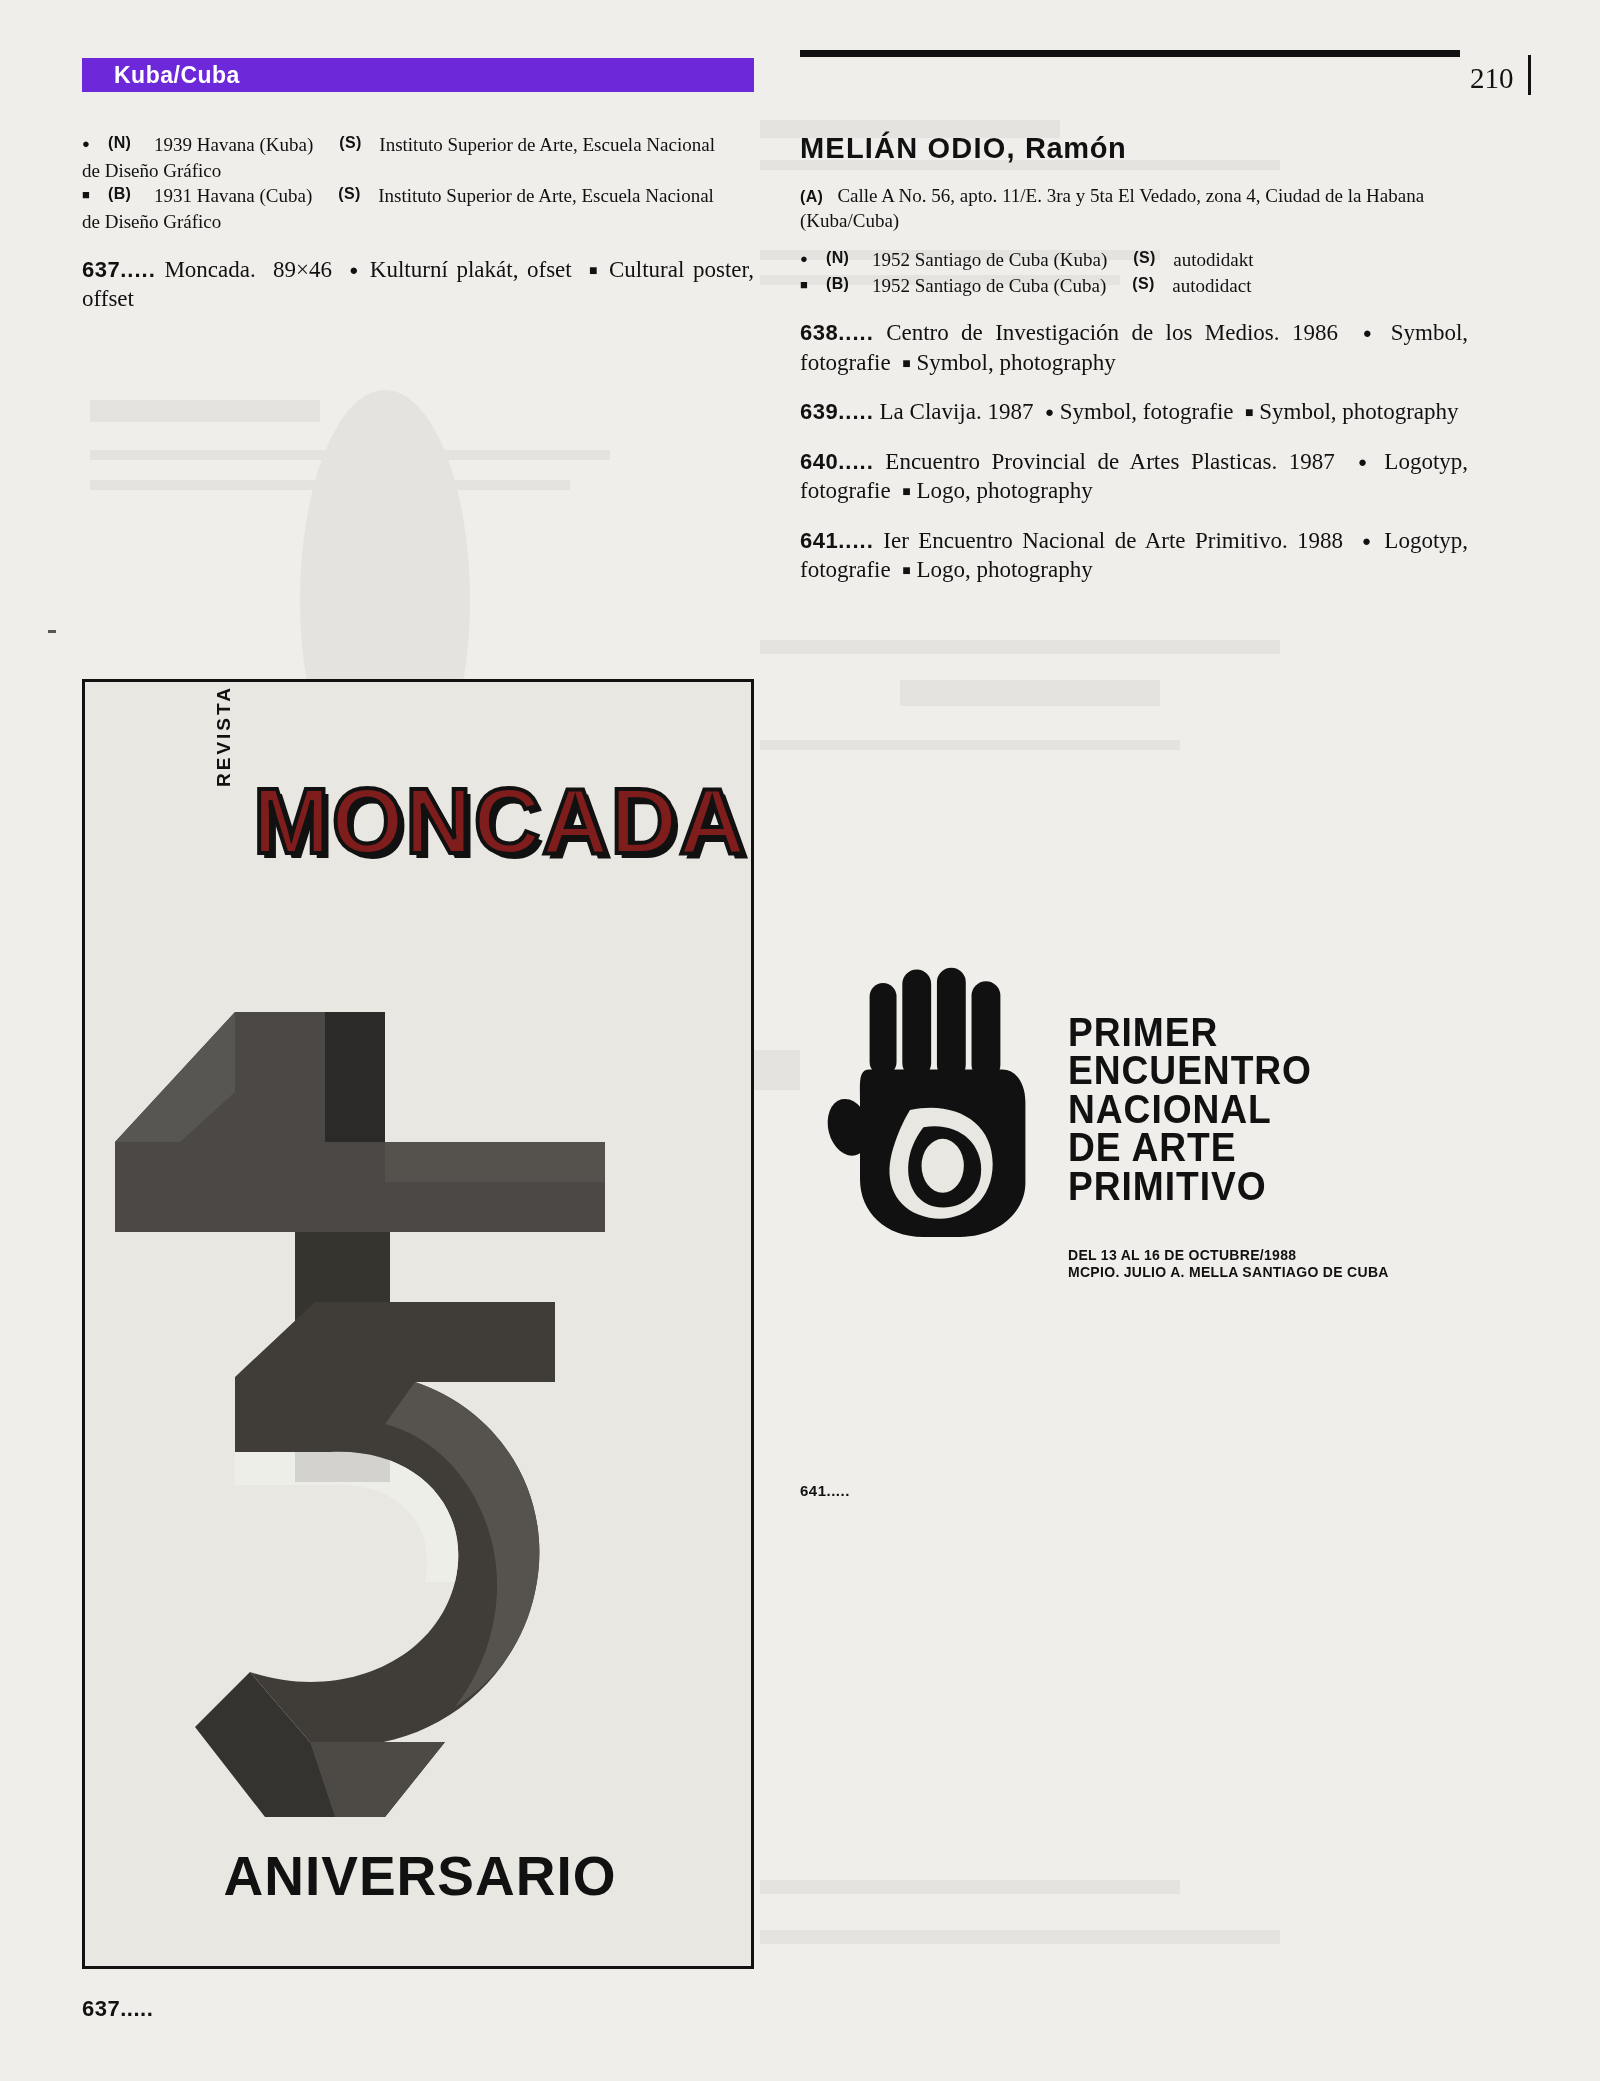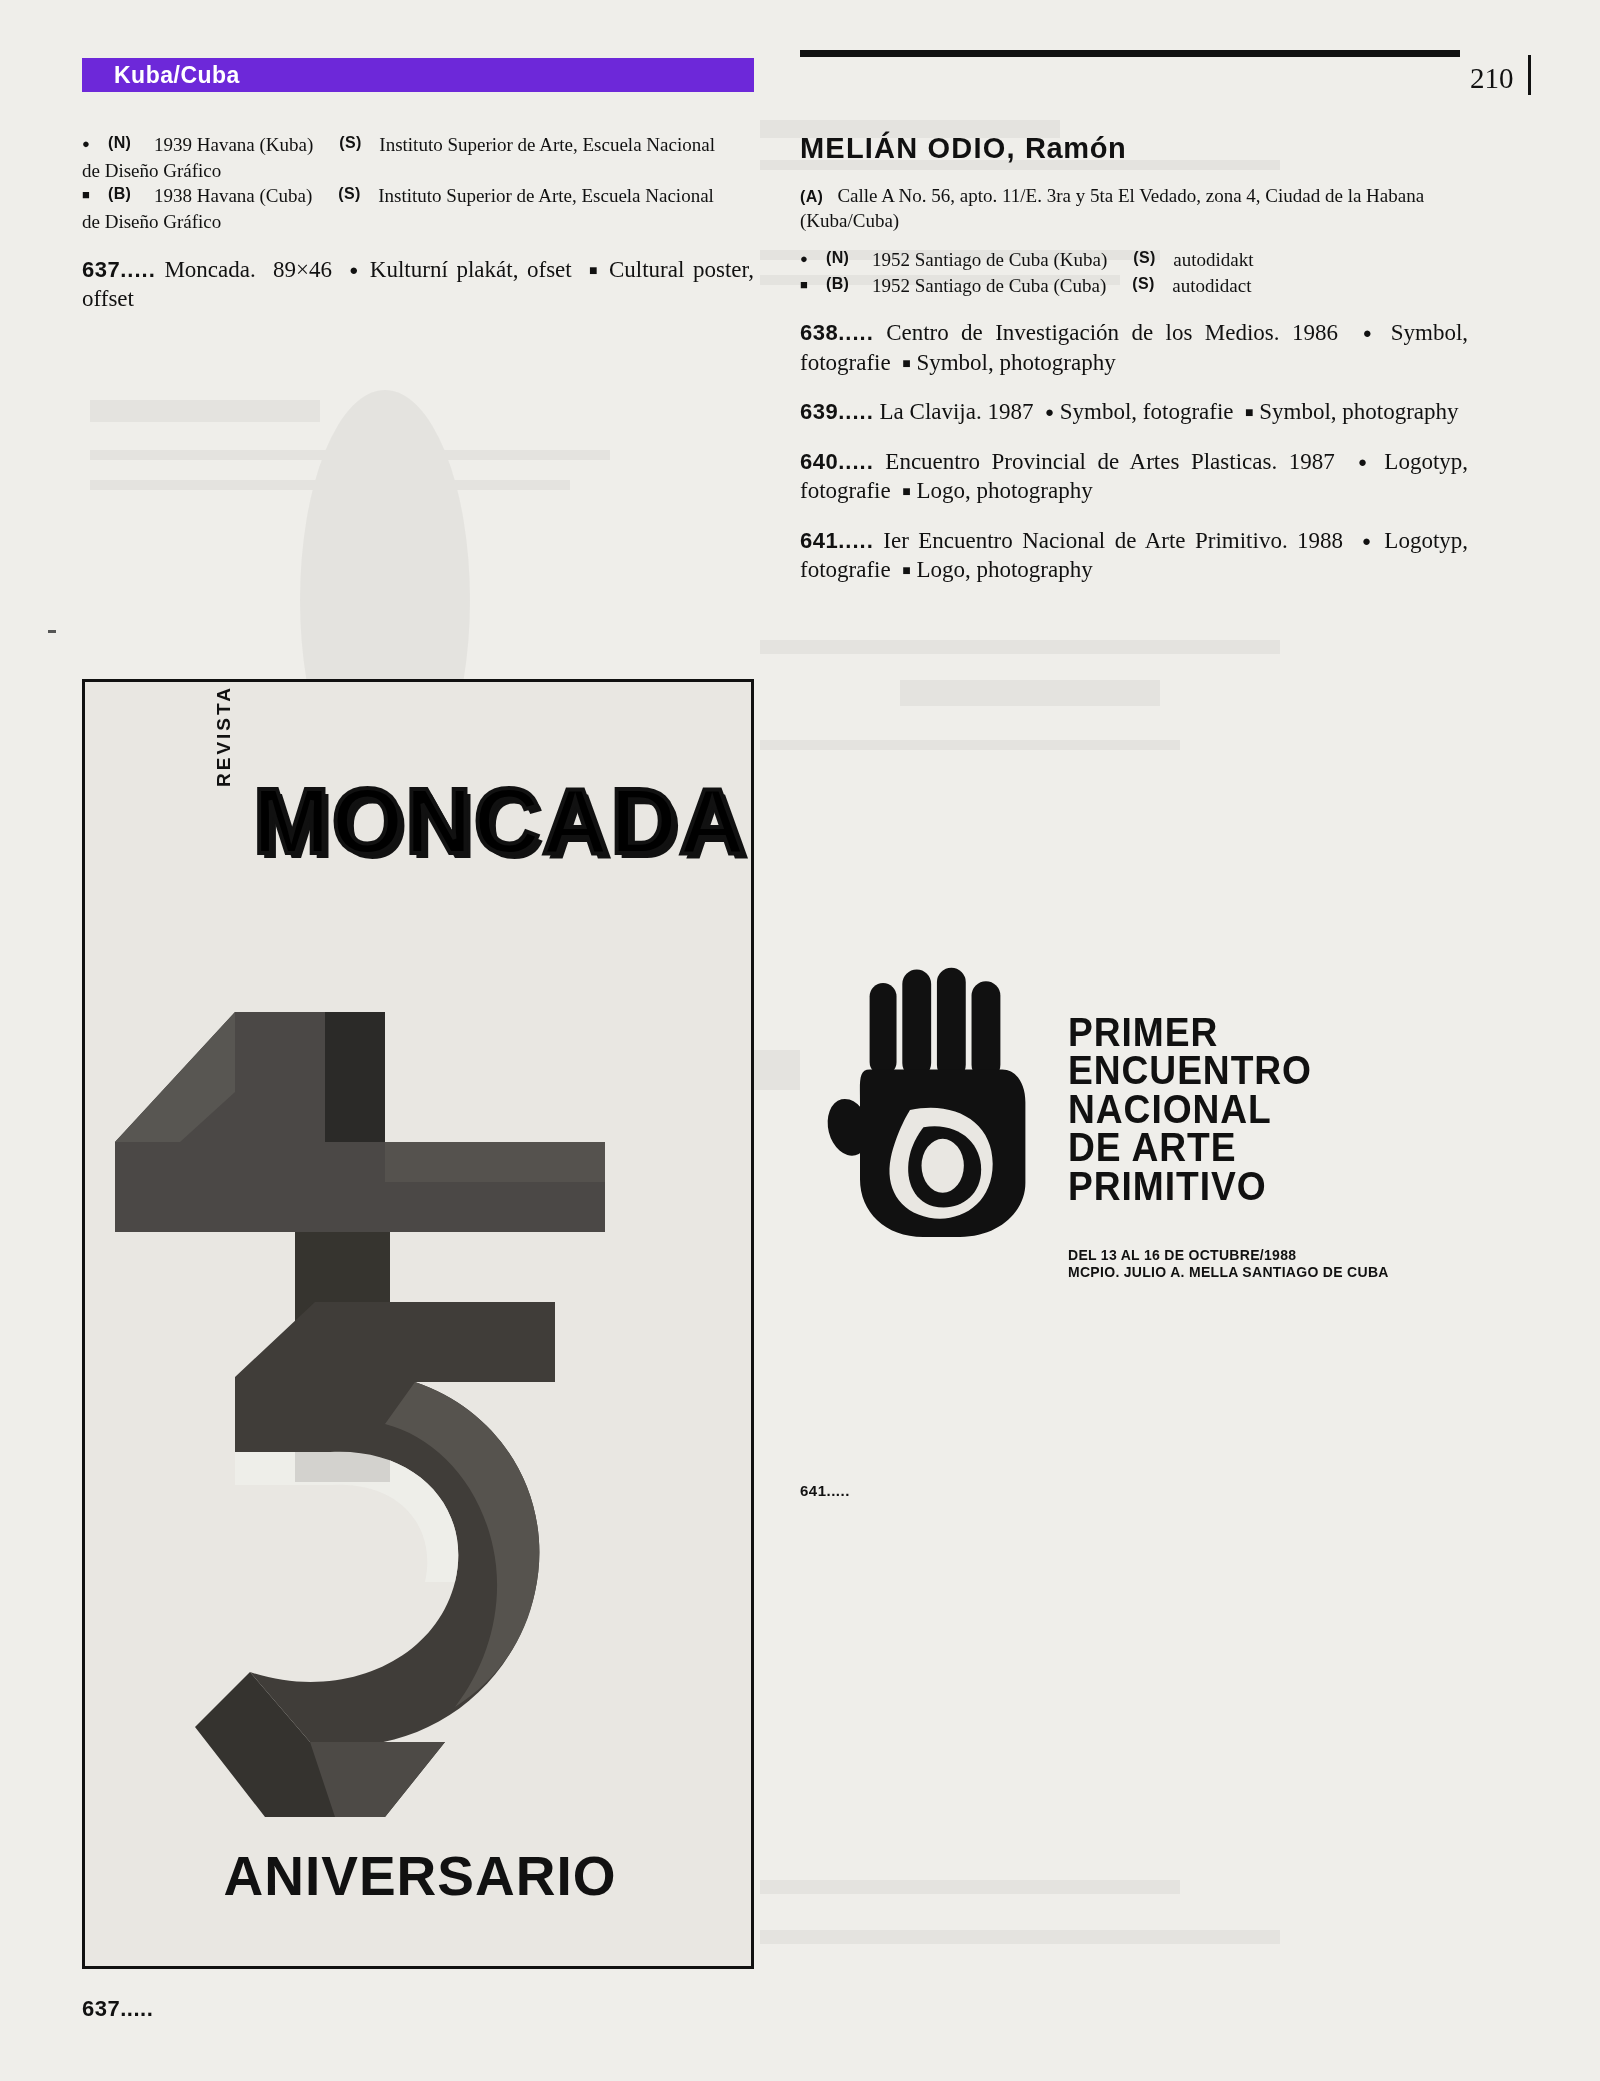--- a/index.html
+++ b/index.html
@@ -126,21 +126,21 @@
     font-weight:bold; font-size:19px; letter-spacing:3px;
     transform:rotate(-90deg); transform-origin:left top;
     color:#111;
   }
   .moncada {
     position:absolute; left:168px; top:87px;
     font-family:"Liberation Sans", sans-serif;
     font-weight:bold;
     font-size:92px;
     letter-spacing:2px;
-    color:#000000;
+    color:#7f1d1d;
     -webkit-text-stroke:4px #111;
     text-shadow:5px 5px 0 #111;
   }
   .aniversario {
     position:absolute; left:4px; right:0; bottom:58px;
     text-align:center;
     font-family:"Liberation Sans", sans-serif;
     font-weight:bold; font-size:55px; letter-spacing:1px;
     color:#111;
   }
@@ -220,21 +220,21 @@
         <span class="marker dot"></span>
         <span class="tag bio-tag">(N)</span>
         <span class="bio-born">1939 Havana (Kuba)</span>
         <span class="tag bio-s">(S)</span>
         <span class="bio-school">Instituto Superior de Arte, Escuela Nacional</span>
         <span class="bio-cont">de Diseño Gráfico</span>
       </div>
       <div class="bio-line">
         <span class="marker sq"></span>
         <span class="tag bio-tag">(B)</span>
-        <span class="bio-born">1938 Havana (Cuba)</span>
+        <span class="bio-born">1931 Havana (Cuba)</span>
         <span class="tag bio-s">(S)</span>
         <span class="bio-school">Instituto Superior de Arte, Escuela Nacional</span>
         <span class="bio-cont">de Diseño Gráfico</span>
       </div>
     </div>
 
     <p class="entry">
       <span class="num">637</span><span class="num dots">.....</span>
       <span>Moncada.</span>
       &nbsp;<span>89×46</span>

